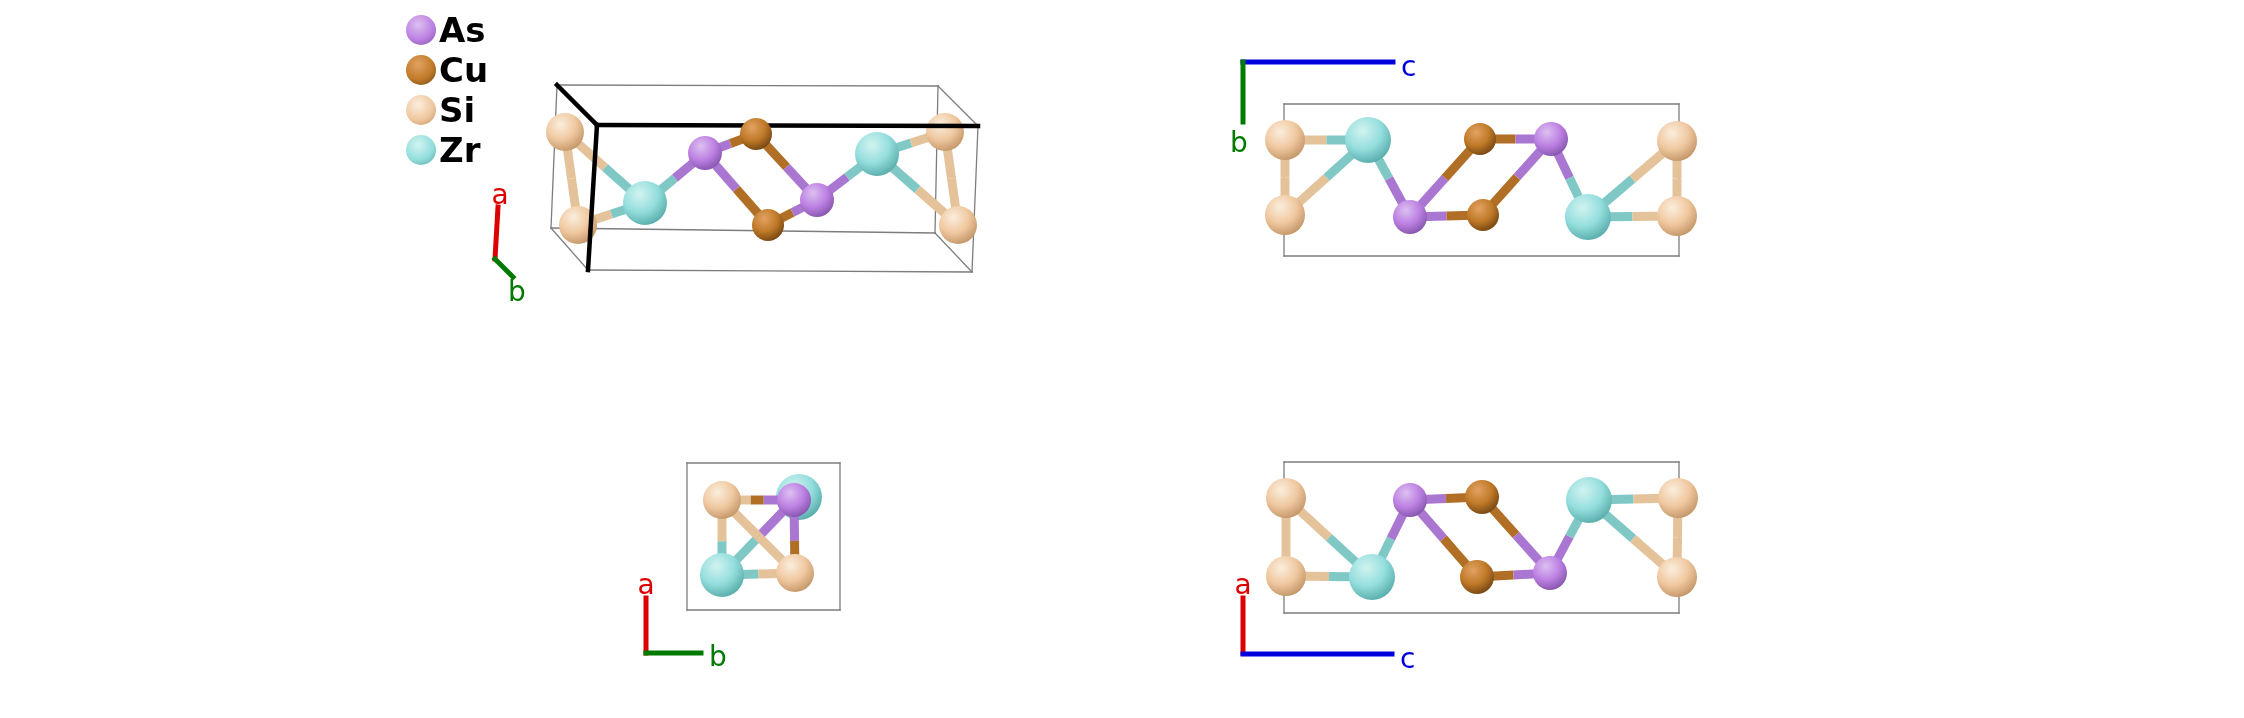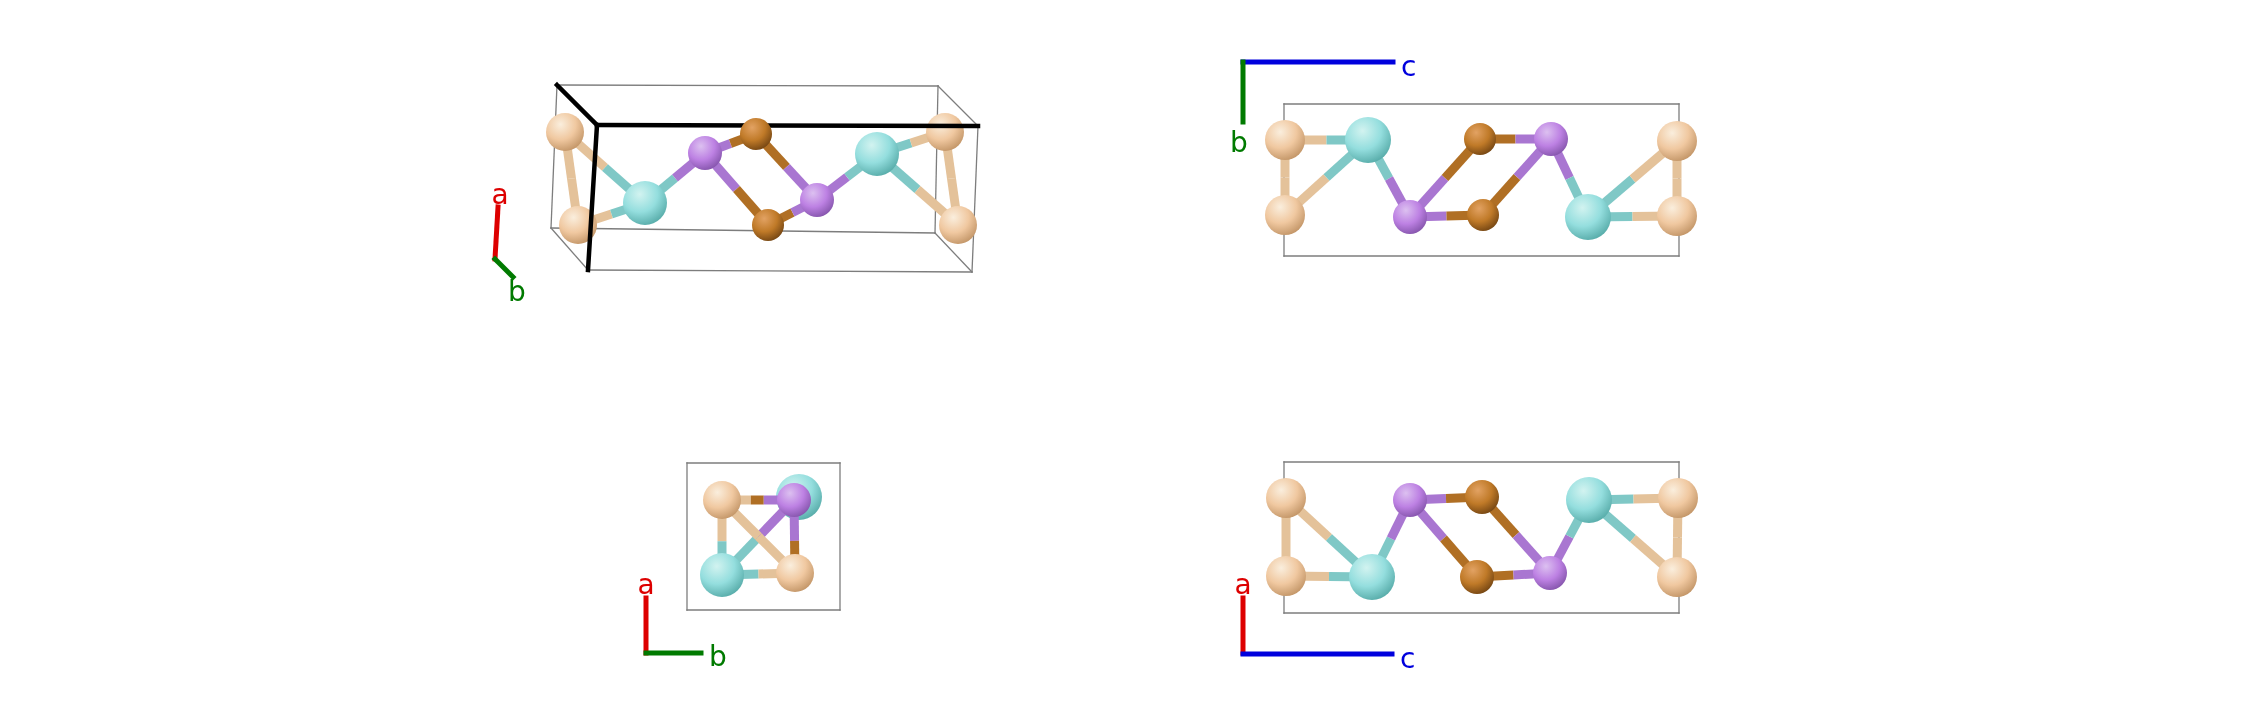--- a/index.html
+++ b/index.html
@@ -208,13 +208,31 @@
         <circle cx="1589" cy="500" r="23" fill="url(#grad-Zr)"></circle>
         <circle cx="1678" cy="498" r="20" fill="url(#grad-Si)"></circle>
         <circle cx="1677" cy="577" r="20" fill="url(#grad-Si)"></circle>
         <line x1="1243" y1="598" x2="1243" y2="653" stroke="#dd0000" stroke-width="5" stroke-linecap="square"></line>
         <text x="1243" y="584" fill="#dd0000" font-size="28" text-anchor="middle" dominant-baseline="central">a</text>
         <line x1="1243" y1="654" x2="1392" y2="654" stroke="#0000dd" stroke-width="5" stroke-linecap="square"></line>
         <text x="1400" y="658" fill="#0000dd" font-size="28" text-anchor="start" dominant-baseline="central">c</text>
       </g>
     </svg>
 
+  <div class="legend">
+    <div class="legend-item">
+      <span class="legend-sphere" style="background: radial-gradient(circle at 40% 32%, rgb(220, 192, 240) 0%, rgb(189, 129, 227) 55%, rgb(126, 79, 165) 100%);"></span>
+      <span class="legend-label">As</span>
+    </div>
+    <div class="legend-item">
+      <span class="legend-sphere" style="background: radial-gradient(circle at 40% 32%, rgb(226, 162, 99) 0%, rgb(192, 122, 40) 55%, rgb(107, 63, 16) 100%);"></span>
+      <span class="legend-label">Cu</span>
+    </div>
+    <div class="legend-item">
+      <span class="legend-sphere" style="background: radial-gradient(circle at 40% 32%, rgb(250, 238, 221) 0%, rgb(240, 200, 160) 55%, rgb(189, 143, 96) 100%);"></span>
+      <span class="legend-label">Si</span>
+    </div>
+    <div class="legend-item">
+      <span class="legend-sphere" style="background: radial-gradient(circle at 40% 32%, rgb(210, 243, 240) 0%, rgb(148, 222, 222) 55%, rgb(79, 165, 162) 100%);"></span>
+      <span class="legend-label">Zr</span>
+    </div>
+  </div>
 </div>
 
 </body></html>

